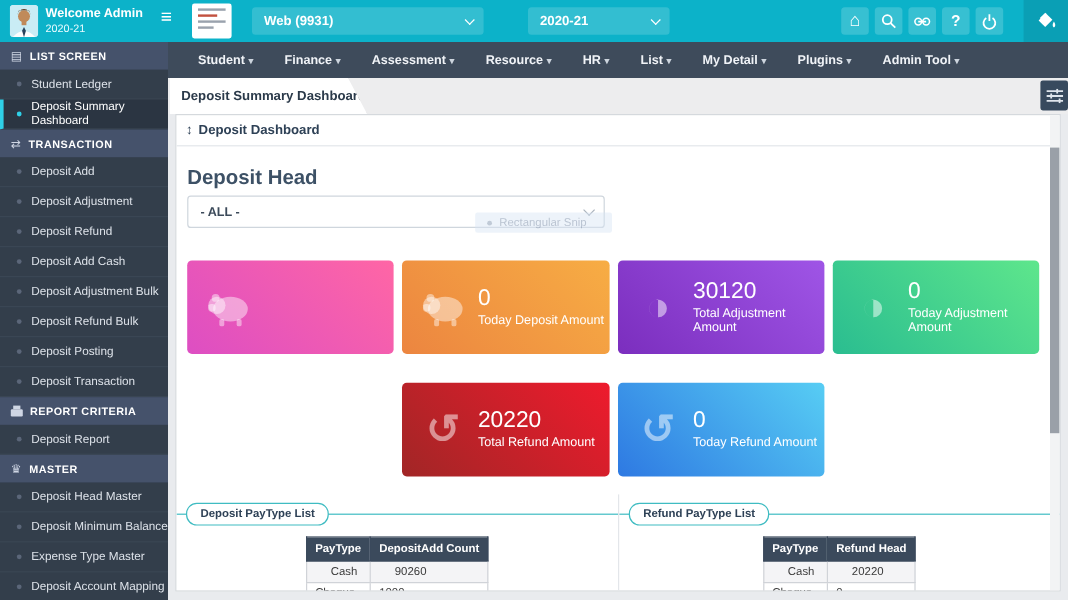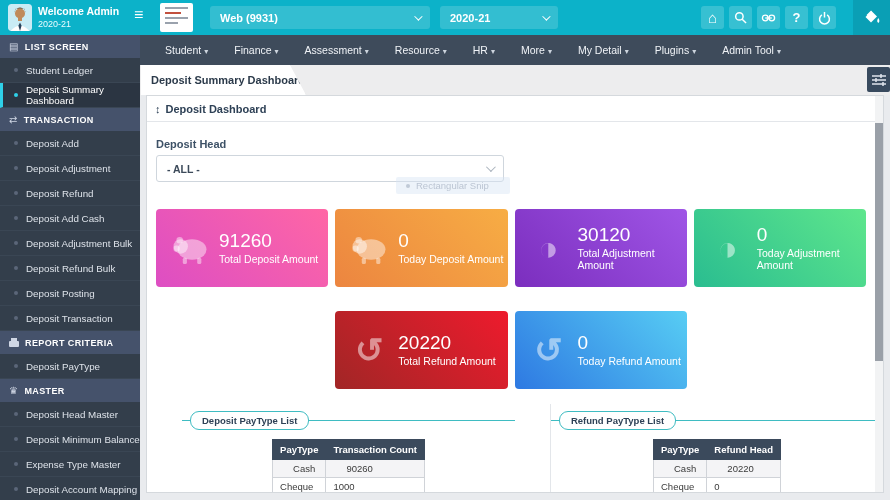--- a/index.html
+++ b/index.html
@@ -11,21 +11,21 @@
   .topbar { position:relative; height:35px; background:#0cb2c9;padding-left:17px; }
   .avatar { position:absolute; left:8px; top:4px; width:24px; height:27px; border-radius:3px; overflow:hidden; }
   .welcome { position:absolute; left:38px; top:5px; color:#fff; font-size:10.5px; font-weight:bold; }
   .session { position:absolute; left:38px; top:19px; color:#eafcff; font-size:9px; }
   .hamburger { position:absolute; left:134px; top:6px; color:#fff; font-size:16px; font-weight:bold; cursor:pointer; }
   .logo-box { position:absolute; left:160px; top:3px; width:33px; height:29px; background:#fff; border-radius:2px; padding:4px 5px; }
   .logo-box i { display:block; height:2px; background:#9aa2ad; margin-bottom:3px; }
   .logo-box i:nth-child(2){ width:70%; background:#c2513f; }
   .tb-select { position:absolute; top:6px; height:23px; background:rgba(255,255,255,0.16); border-radius:3px; color:#fff; font-size:11px; font-weight:bold; display:flex; align-items:center; padding:0 10px; cursor:pointer; }
   .tb-select .chev { margin-left:auto; width:6px; height:6px; border-right:1.5px solid #fff; border-bottom:1.5px solid #fff; transform:rotate(45deg) translateY(-2px); }
-  .tb-web { left:210px; width:220px;text-align:center; }
+  .tb-web { left:210px; width:193px;text-align:center; }
   .tb-year { left:440px; width:118px; }
   .tb-iconbtn { position:absolute; top:6px; width:23px; height:23px; background:rgba(255,255,255,0.18); border-radius:3px; display:flex; align-items:center; justify-content:center; color:#fff; font-size:13px; font-weight:bold; cursor:pointer; }
   .bucket-btn { position:absolute; right:0; top:0; width:37px; height:35px; background:#0a9fb5; display:flex; align-items:center; justify-content:center; cursor:pointer; }
 
   
   .body-row { display:flex; height:465px; }
   .sidebar { width:140px; background:#333e4b; flex:none; overflow:hidden; }
   .main { flex:1; display:flex; flex-direction:column; background:#e9ebee; min-width:0; }
 
   
@@ -33,51 +33,51 @@
   .sec-head .sic { font-size:10px; color:#cfd6e4; font-weight:normal; }
   .side-item { height:25px; display:flex; align-items:center; gap:8px; padding-left:14px; color:#dde2e9; font-size:9.8px; border-bottom:1px solid #3a4654; cursor:pointer; }
   .side-item .dot { width:4px; height:4px; border-radius:50%; background:#5b6679; flex:none; }
   .side-item.active { background:#2b3542; border-left:3px solid #2fd0e8; padding-left:11px; color:#fff; }
   .side-item.active .dot { background:#2fd0e8; }
   .printer-ic { position:relative; width:10px; height:6px; background:#cfd6e4; border-radius:1px; margin-top:3px; }
   .printer-ic::before { content:""; position:absolute; top:-3px; left:2px; width:6px; height:3px; background:#cfd6e4; }
 
   
   .navbar { height:30px; background:#3e4b5b; display:flex; align-items:center; padding-left:12px; }
-  .nav-item { color:#f0f3f7; font-size:10.5px; font-weight:normal; padding:0 13px; cursor:pointer; white-space:nowrap; }
+  .nav-item { color:#f0f3f7; font-size:10.5px; font-weight:bold; padding:0 13px; cursor:pointer; white-space:nowrap; }
   .nav-item .crt { font-size:8px; margin-left:3px; color:#cdd5de; }
 
   
   .tabbar { height:30px; background:#ededee; position:relative; }
   .tab { position:absolute; left:1px; top:0; height:30px; width:165px; background:#fff; color:#2b3a4a; font-size:11px; font-weight:bold; display:flex; align-items:center; padding-left:10px; clip-path:polygon(0 0, calc(100% - 16px) 0, 100% 100%, 0 100%); box-shadow:0 0 0 1px #cfd3d8; }
   .tab-settings { position:absolute; right:0; top:2px; width:23px; height:25px; background:#384a5e; border-radius:2px; display:flex; align-items:center; justify-content:center; cursor:pointer; }
 
   
   .panel { position:relative; margin:0 6px 7px 6px; background:#fff; border:1px solid #d5d9dd; height:398px; overflow:hidden; }
   .breadcrumb { height:26px; border-bottom:1px solid #e3e6ea; display:flex; align-items:center; padding-left:8px; color:#2e4156; font-size:11px; font-weight:bold; gap:5px; }
   .breadcrumb .bic { font-size:11px; }
-  .filter-label { margin:16px 0 0 9px; color:#3d5166; font-size:11px; font-weight:bold; }
+  .filter-label { margin:16px 0 0 9px; color:#3d5166; font-size:17px; font-weight:bold; }
   .filter-select { margin:5px 0 0 9px; width:348px; height:27px; border:1px solid #cfd6dd; border-radius:3px; display:flex; align-items:center; padding:0 10px; color:#3c4a5a; font-size:10.5px; font-weight:bold; cursor:pointer; }
   .filter-select .chev { margin-left:auto; width:7px; height:7px; border-right:1.5px solid #aab3bd; border-bottom:1.5px solid #aab3bd; transform:rotate(45deg) translateY(-2px); }
   .snip { position:absolute; left:249px; top:81px; width:114px; height:17px; background:rgba(215,228,245,0.45); border-radius:2px; display:flex; align-items:center; gap:6px; padding-left:10px; color:rgba(110,125,150,0.4); font-size:9.5px; pointer-events:none; }
   .snip .sdot { width:4px; height:4px; border-radius:50%; background:rgba(110,125,150,0.35); }
 
   
   .cards { display:grid; grid-template-columns:repeat(4,1fr); column-gap:7px; row-gap:24px; margin:27px 17px 0 9px; }
   .card { height:78px; border-radius:4px; color:#fff; display:flex; align-items:center; padding-left:13px; gap:8px; }
   .card .cicon { width:42px; flex:none; display:flex; align-items:center; justify-content:center; color:rgba(255,255,255,0.5); font-size:34px; line-height:1; }
   .card .ctxt { display:flex; flex-direction:column; gap:2px; }
   .card .cval { font-size:19px; line-height:1.1; }
   .card .clbl { font-size:10.5px; }
   .card.pos-c2 { grid-column:2; }
   .card.pos-c3 { grid-column:3; }
 
   
   .tables-row { display:flex; margin-top:15px; height:88px; }
-  .half { flex:1 1 50%; position:relative; overflow:hidden;margin-left:35px; }
+  .half { flex:1 1 50%; position:relative; overflow:hidden; }
   .half.right { border-left:1px solid #e3e6ea; }
   .legend-line { position:absolute; left:0; right:0; top:16px; border-top:1px solid #3fbcc2; }
   .legend { position:absolute; left:8px; top:7px; background:#fff; border:1px solid #3fbcc2; border-radius:9px; padding:3px 11px; color:#2e4156; font-size:9.5px; font-weight:bold; white-space:nowrap; }
   .pay-table { margin:35px auto 0; border-collapse:collapse; font-size:9.5px; }
   .pay-table th { background:#3b4a5c; color:#fff; font-weight:bold; padding:4px 7px; text-align:left; border:1px solid #3b4a5c; }
   .pay-table td { padding:3px 7px; border:1px solid #d0d3d8; color:#3a3a3a; min-width:42px; }
   .pay-table tr:nth-child(2) td { background:#f4f4f6;padding-left:20px; }
 
   
   .vscroll { position:absolute; right:0; top:0; width:8px; height:100%; background:#f2f3f4; }
@@ -206,21 +206,21 @@
         <span class="dot"></span>
         <span>Deposit Transaction</span>
       </div>
 
       <div class="sec-head">
         <span class="printer-ic"></span>
         <span>REPORT CRITERIA</span>
       </div>
       <div class="side-item">
         <span class="dot"></span>
-        <span>Deposit PayType</span>
+        <span>Deposit Report</span>
       </div>
 
       <div class="sec-head">
         <span class="sic">♛</span>
         <span>MASTER</span>
       </div>
       <div class="side-item">
         <span class="dot"></span>
         <span>Deposit Head Master</span>
       </div>
@@ -238,21 +238,21 @@
       </div>
     </div>
 
     <div class="main">
       <div class="navbar">
         <span class="nav-item"><span>Student</span><span class="crt">▾</span></span>
         <span class="nav-item"><span>Finance</span><span class="crt">▾</span></span>
         <span class="nav-item"><span>Assessment</span><span class="crt">▾</span></span>
         <span class="nav-item"><span>Resource</span><span class="crt">▾</span></span>
         <span class="nav-item"><span>HR</span><span class="crt">▾</span></span>
-        <span class="nav-item"><span>More</span><span class="crt">▾</span></span>
+        <span class="nav-item"><span>List</span><span class="crt">▾</span></span>
         <span class="nav-item"><span>My Detail</span><span class="crt">▾</span></span>
         <span class="nav-item"><span>Plugins</span><span class="crt">▾</span></span>
         <span class="nav-item"><span>Admin Tool</span><span class="crt">▾</span></span>
       </div>
 
       <div class="tabbar">
         <div class="tab">
           <span>Deposit Summary Dashboard</span>
         </div>
         <div class="tab-settings">
@@ -289,24 +289,20 @@
             <span class="cicon">
               <svg width="40" height="33" viewBox="0 0 38 32" fill="rgba(255,255,255,0.45)">
                 <circle cx="9" cy="8" r="3.2"></circle>
                   <ellipse cx="21" cy="17" rx="14" ry="10"></ellipse>
                   <circle cx="10" cy="14" r="7"></circle>
                 <rect x="3" y="13" width="6" height="6" rx="2.5"></rect>
                   <rect x="12" y="25" width="4" height="6" rx="1.5"></rect>
                   <rect x="26" y="25" width="4" height="6" rx="1.5"></rect>
               </svg>
             </span>
-            <span class="ctxt">
-                <span class="cval">91260</span>
-                <span class="clbl">Total Deposit Amount</span>
-              </span>
           </div>
           <div class="card" style="background: linear-gradient(45deg, rgb(236, 133, 64), rgb(247, 173, 68));">
             <span class="cicon">
               <svg width="40" height="33" viewBox="0 0 38 32" fill="rgba(255,255,255,0.45)">
                 <circle cx="9" cy="8" r="3.2"></circle>
                   <ellipse cx="21" cy="17" rx="14" ry="10"></ellipse>
                   <circle cx="10" cy="14" r="7"></circle>
                 <rect x="3" y="13" width="6" height="6" rx="2.5"></rect>
                   <rect x="12" y="25" width="4" height="6" rx="1.5"></rect>
                   <rect x="26" y="25" width="4" height="6" rx="1.5"></rect>
@@ -348,21 +344,21 @@
         </div>
 
         <div class="tables-row">
           <div class="half">
             <div class="legend-line"></div>
             <div class="legend">Deposit PayType List</div>
             <table class="pay-table">
               <tbody>
                   <tr>
                 <th>PayType</th>
-                <th>Transaction Count</th>
+                <th>DepositAdd Count</th>
               </tr>
               <tr>
                 <td>Cash</td>
                 <td>90260</td>
               </tr>
               <tr>
                 <td>Cheque</td>
                 <td>1000</td>
               </tr>
             </tbody>

